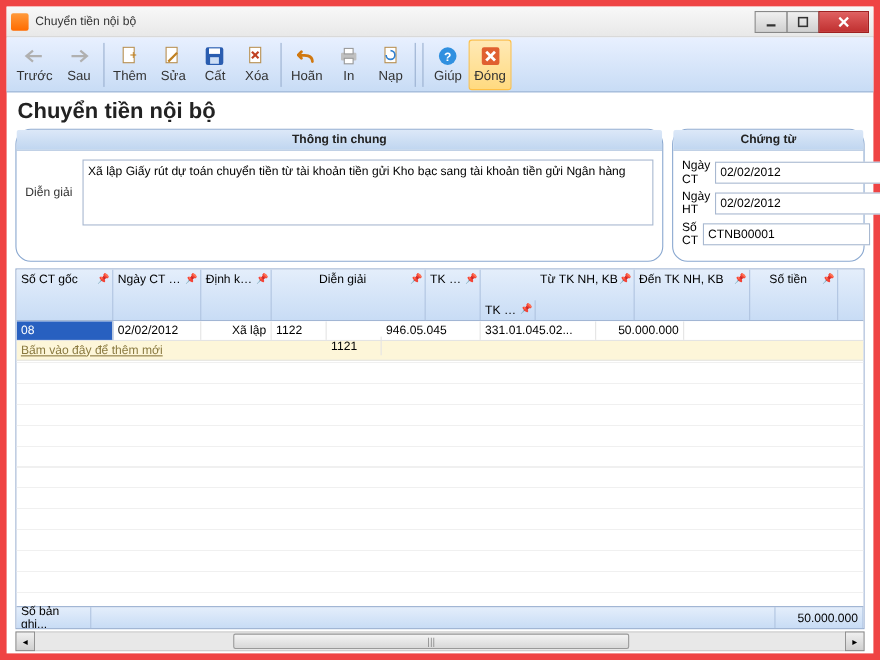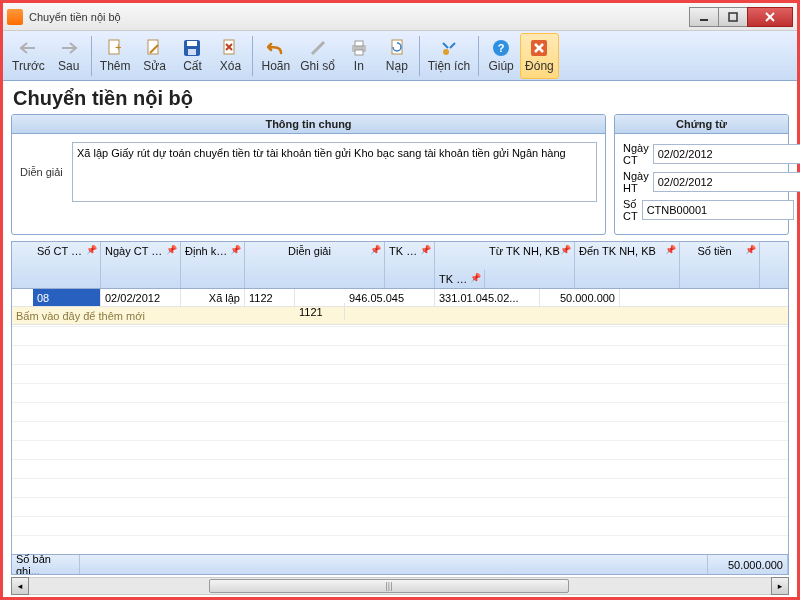--- a/index.html
+++ b/index.html
@@ -1,17 +1,17 @@
 <!DOCTYPE html>
 <html><head>
 <meta charset="utf-8">
 <style>
   * { box-sizing: border-box; margin: 0; padding: 0; font-family: Tahoma, Arial, sans-serif; font-size: 11px; }
   body { background: #fff; }
-  .window { width: 800px; height: 600px; border: 3px solid #ef4444; background: #fff; display: flex; flex-direction: column; position: relative; }
+  .window { width: 800px; height: 600px; border: 6px solid #ef4444; background: #fff; display: flex; flex-direction: column; position: relative; }
   
   
   .titlebar { height: 28px; background: linear-gradient(#f8f8f8, #e8e8e8); border-bottom: 1px solid #ccc; display: flex; align-items: center; padding: 0 4px; }
   .title-icon { width: 16px; height: 16px; background: linear-gradient(#ff9a3c, #ff6b00); border-radius: 2px; margin-right: 6px; }
   .title-text { flex: 1; color: #333; }
   .win-controls { display: flex; gap: 0; }
   .win-btn { width: 30px; height: 20px; border: 1px solid #888; background: linear-gradient(#f0f0f0, #d0d0d0); display: flex; align-items: center; justify-content: center; font-size: 10px; cursor: pointer; }
   .win-btn.close { background: linear-gradient(#e06060, #c03030); color: #fff; border-color: #a02020; width: 46px; }
   .win-btn + .win-btn { margin-left: -1px; }
   
@@ -21,45 +21,45 @@
   .tool-btn.active { border-color: #ffc045; background: linear-gradient(#ffe9b5, #ffda80); }
   .tool-icon { width: 20px; height: 18px; display: flex; align-items: center; justify-content: center; margin-bottom: 2px; }
   .tool-label { font-size: 12px; color: #333; }
   .tool-sep { width: 1px; height: 40px; background: #9ab0d0; margin: 0 3px; }
   
   
   .page-heading { padding: 6px 10px 4px 10px; font-size: 20px; font-weight: bold; color: #222; }
   
   
   .form-row { display: flex; gap: 8px; padding: 0 8px 6px 8px; }
-  .panel { border: 1px solid #8aa8d0; border-radius: 3px; background: #fff; }
+  .panel { border: 1px solid #8aa8d0; border-radius: 14px; background: #fff; }
   .panel-header { background: linear-gradient(#dce8f8, #c0d6f0); text-align: center; font-weight: bold; padding: 3px 0; border-bottom: 1px solid #8aa8d0; border-radius: 3px 3px 0 0; color: #222; }
   .panel-body { padding: 8px; }
   .panel-left { flex: 1; }
   .panel-right { width: 175px; }
   .field-row { display: flex; align-items: center; margin-bottom: 4px; }
   .field-label { width: 52px; color: #333; }
   .field-label-wide { width: 56px; padding-right: 4px; }
   .textarea { flex: 1; height: 60px; border: 1px solid #a8b8d0; padding: 4px; font-size: 11px; resize: none; }
   .date-wrap { display: flex; align-items: center; flex: 1; }
   .text-input { flex: 1; border: 1px solid #a8b8d0; padding: 2px 4px; height: 20px; background: #fff; }
   
   
   .grid-wrap { flex: 1; margin: 0 8px; border: 1px solid #98aed0; overflow: hidden; display: flex; flex-direction: column; }
   .grid-header { display: flex; background: linear-gradient(#e4eefb, #c8dcf5); border-bottom: 1px solid #98aed0; }
   .gh { border-right: 1px solid #b0c4e0; padding: 3px 14px 3px 4px; position: relative; white-space: nowrap; overflow: hidden; text-overflow: ellipsis; }
   .gh .pin { position: absolute; right: 2px; top: 3px; color: #5a7aa8; font-size: 9px; }
   .gh.center { text-align: center; }
   .grid-body { flex: 1; overflow: auto; background: #fff; background-image: repeating-linear-gradient(to bottom, transparent 0 18px, #f0f0f0 18px 19px); }
   .grid-row { display: flex; height: 18px; border-bottom: 1px solid #e4e4e4; align-items: center; }
-  .grid-row.newrow { background: #fdf6d9; color: #8a7a40; }
+  .grid-row.newrow { background: #fdf6d9; color: #8a7a40; text-decoration: underline; }
   .gc { border-right: 1px solid #e4e4e4; padding: 1px 4px; white-space: nowrap; overflow: hidden; text-overflow: ellipsis; height: 100%; display: flex; align-items: center; }
   .gc.right { justify-content: flex-end; }
   .gc.sel { background: #2860c0; color: #fff; }
-  .col0 { width: 68px; margin-left: 21px; } .col1 { width: 80px; } .col2 { width: 64px; }
+  .col0 { width: 88px; } .col1 { width: 80px; } .col2 { width: 64px; }
   .col3 { width: 140px; } .col4 { width: 50px; } .col5 { width: 50px; margin-top: 28px; }
   .col6 { width: 90px; } .col7 { width: 105px; } .col8 { width: 80px; }
   
   .grid-footer { height: 20px; background: linear-gradient(#e4eefb,#c8dcf5); border-top: 1px solid #98aed0; display: flex; }
   .gf { border-right: 1px solid #b0c4e0; padding: 2px 4px; display: flex; align-items: center; }
   .gf.right { justify-content: flex-end; }
   
   
   .hscroll { height: 18px; margin: 2px 8px 2px 8px; display: flex; align-items: center; }
   .hs-btn { width: 18px; height: 18px; border: 1px solid #888; background: linear-gradient(#f0f0f0,#d0d0d0); display: flex; align-items: center; justify-content: center; font-size: 9px; cursor: pointer; }
@@ -156,55 +156,38 @@
     <div class="tool-btn">
       <span class="tool-icon">
           <svg width="18" height="16">
             <path d="M4 4 L1 7 L4 10 M1 7 C 8 7 14 7 14 13" stroke="#d07810" stroke-width="2.5" fill="none" stroke-linecap="round"></path>
           </svg>
         </span>
       <span class="tool-label">Hoãn</span>
     </div>
     <div class="tool-btn">
       <span class="tool-icon">
-          <svg width="16" height="16">
-            <path d="M2 14 L14 2" stroke="#b0b0b0" stroke-width="3"></path>
-          </svg>
-        </span>
-      <span class="tool-label">Ghi sổ</span>
-    </div>
-    <div class="tool-btn">
-      <span class="tool-icon">
           <svg width="18" height="16">
             <rect x="2" y="5" width="14" height="7" rx="1" fill="#c0c0c0"></rect>
             <rect x="5" y="1" width="8" height="5" fill="#fff" stroke="#999"></rect>
             <rect x="5" y="10" width="8" height="5" fill="#fff" stroke="#999"></rect>
           </svg>
         </span>
       <span class="tool-label">In</span>
     </div>
     <div class="tool-btn">
       <span class="tool-icon">
           <svg width="16" height="18">
             <rect x="3" y="1" width="10" height="14" fill="#fff" stroke="#b89050"></rect>
             <path d="M8 4 A4 4 0 1 1 4 8" stroke="#3080d0" stroke-width="1.5" fill="none"></path>
           </svg>
         </span>
       <span class="tool-label">Nạp</span>
     </div>
     <div class="tool-sep"></div>
-    <div class="tool-btn">
-      <span class="tool-icon">
-          <svg width="18" height="16">
-            <path d="M3 3 L8 8 M15 3 L10 8" stroke="#3080d0" stroke-width="2"></path>
-            <circle cx="6" cy="12" r="3" fill="#e0a030"></circle>
-          </svg>
-        </span>
-      <span class="tool-label">Tiện ích</span>
-    </div>
     <div class="tool-sep"></div>
     <div class="tool-btn">
       <span class="tool-icon">
           <svg width="18" height="18">
             <circle cx="9" cy="9" r="8" fill="#3090e0"></circle>
             <text x="9" y="13" text-anchor="middle" font-size="12" font-weight="bold" fill="#fff">?</text>
           </svg>
         </span>
       <span class="tool-label">Giúp</span>
     </div>

